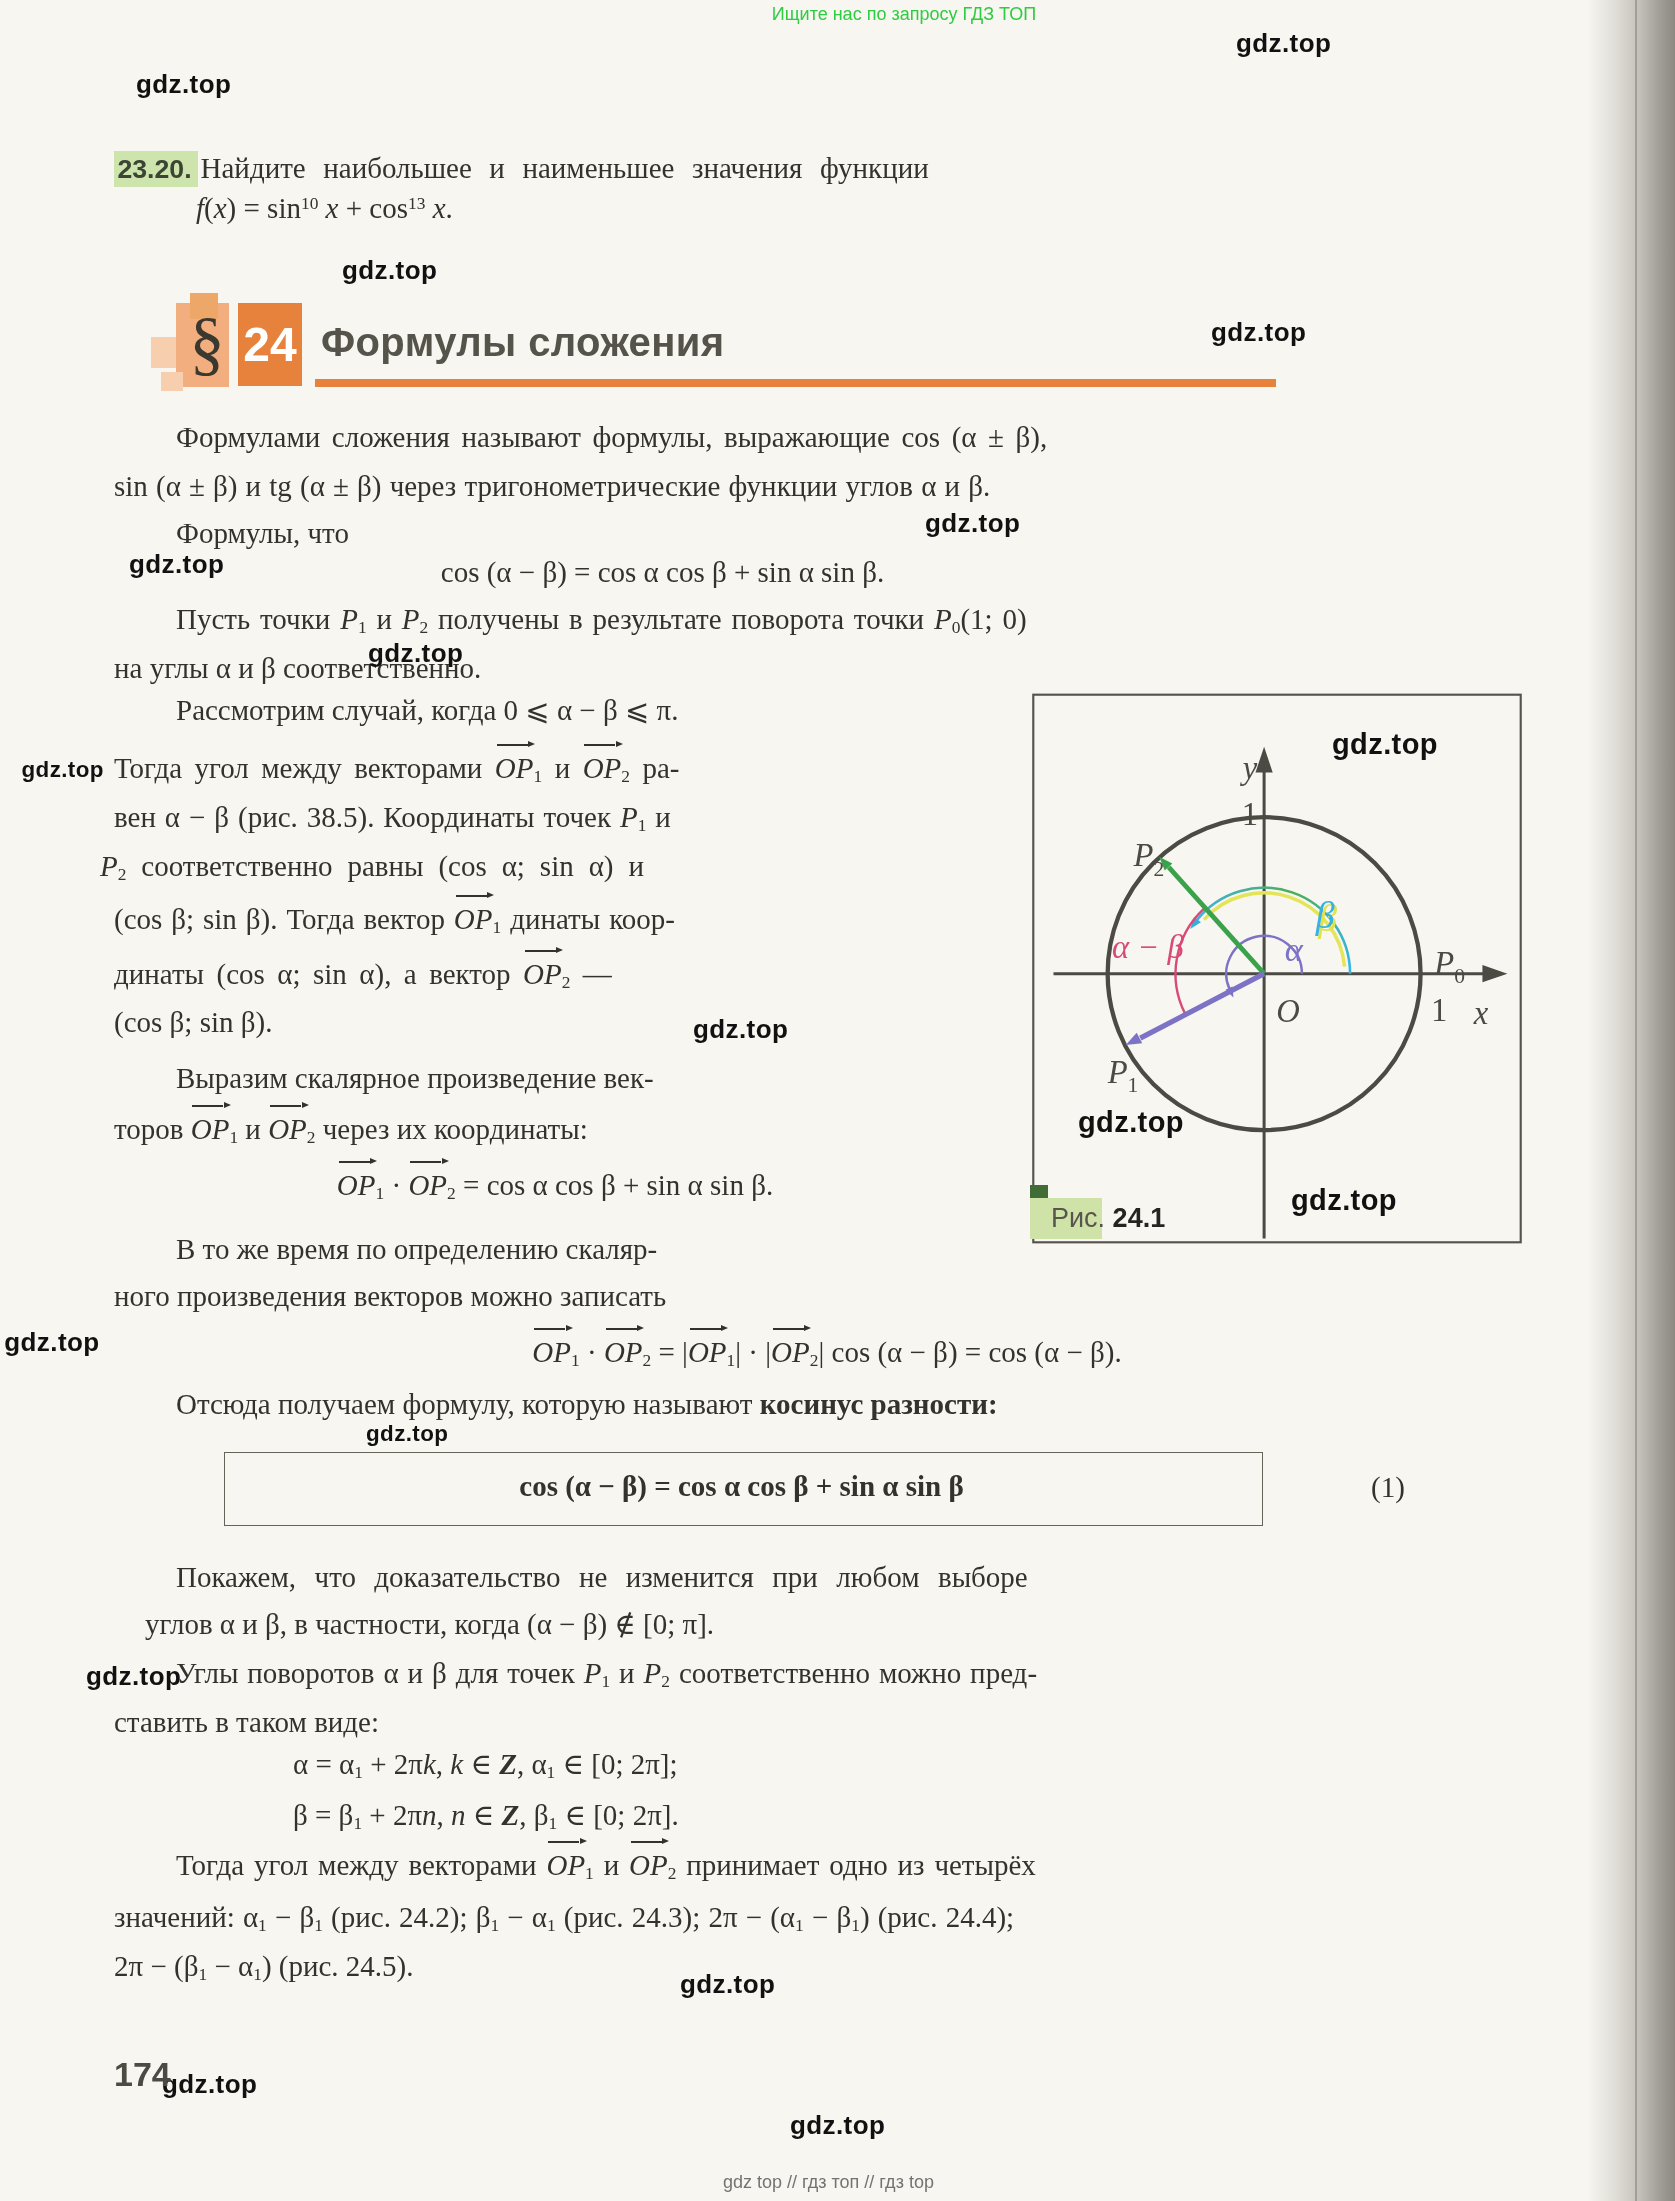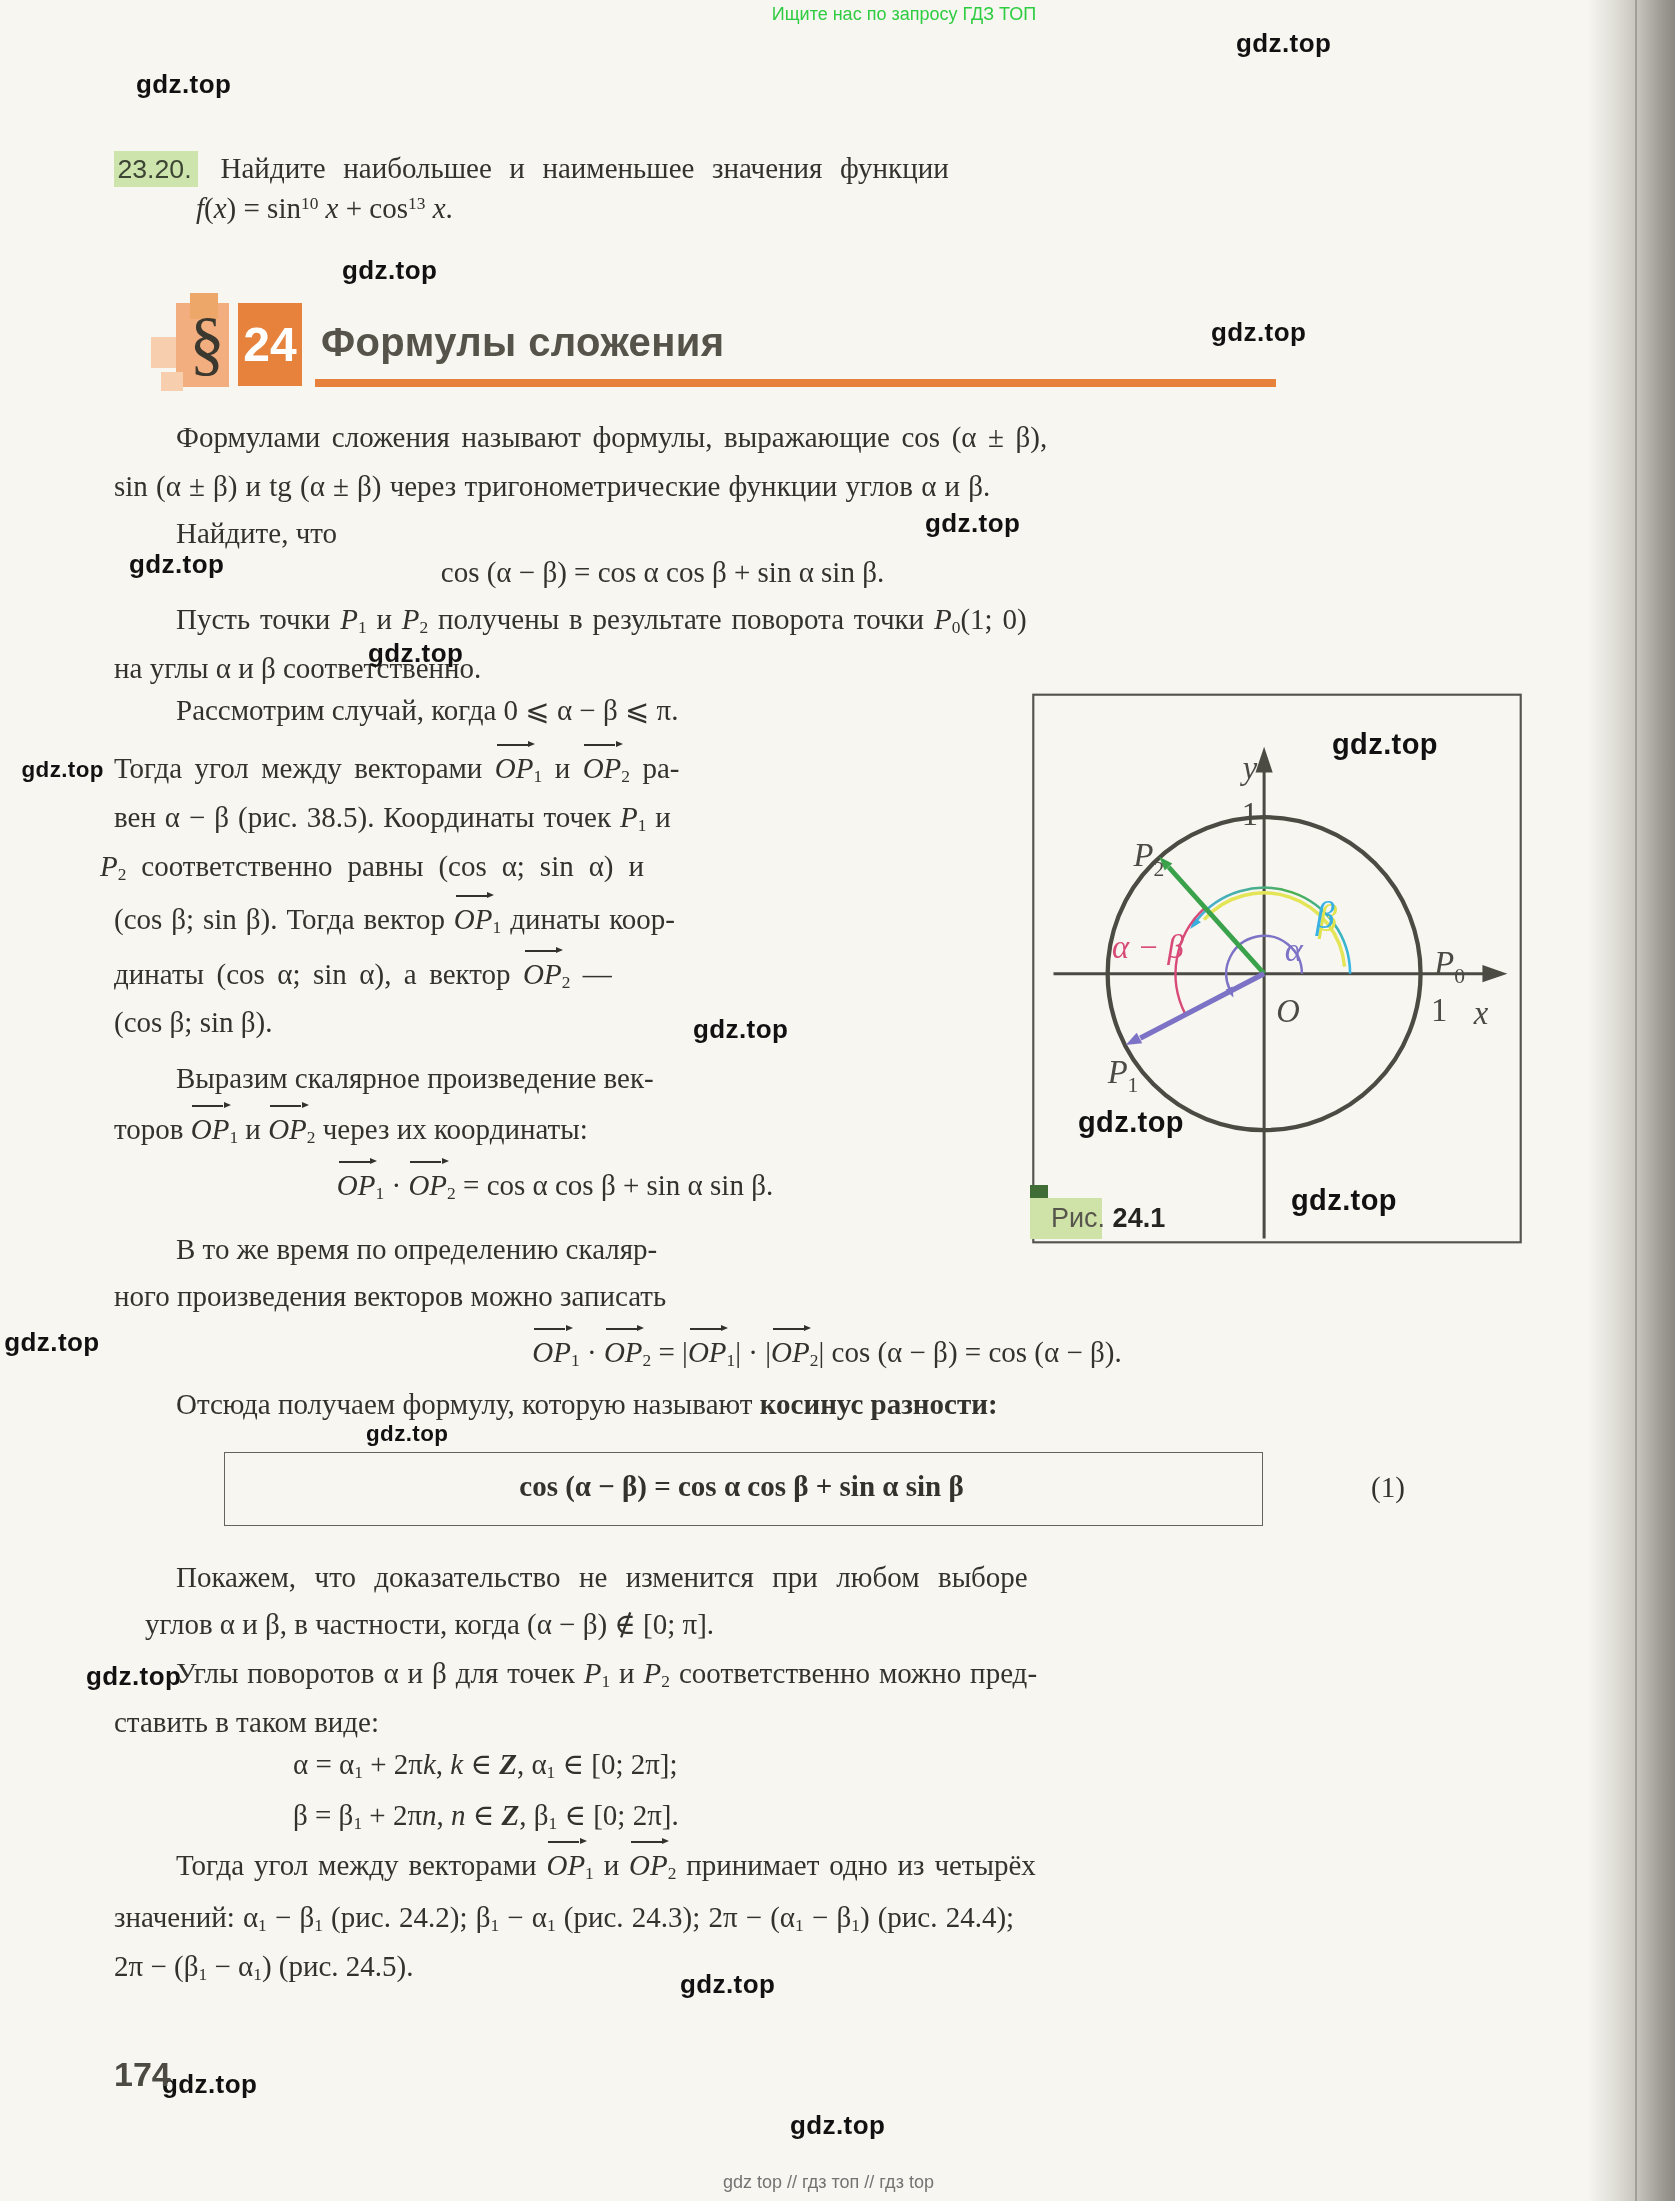--- a/index.html
+++ b/index.html
@@ -6,22 +6,22 @@
   body{width:1675px;height:2202px;position:relative;background:#f7f6f1;overflow:hidden;
        font-family:"Liberation Serif","DejaVu Serif",serif;color:#34322c;}
   
   .line{position:absolute;font-size:29px;line-height:1.22;white-space:nowrap;color:#34322c;}
   .line.center{text-align:center;}
   .seg-i{font-style:italic;font-weight:normal;}
   .seg-b{font-weight:bold;}
   .seg-bi{font-weight:bold;font-style:italic;}
   .seg-sub{font-size:.6em;vertical-align:-0.25em;}
   .seg-sup{font-size:.6em;vertical-align:.52em;margin-top:23px;}
-  .seg-hl{font-family:"Liberation Sans",sans-serif;font-weight:normal;font-size:.92em;
-          background:#cde4ad;color:#3c4434;padding:2.6px 6px 2.6px 3.4px;margin-right:23px;}
+  .seg-hl{font-family:"Liberation Sans",sans-serif;font-weight:bold;font-size:.92em;
+          background:#cde4ad;color:#3c4434;padding:2.6px 6px 2.6px 3.4px;margin-right:3px;}
   .seg-vec{font-style:italic;position:relative;display:inline-block;}
   .seg-vec::after{content:"";position:absolute;left:1.7px;right:6px;top:-6.9px;
                   border-top:2.1px solid #34322c;}
   .seg-vec::before{content:"";position:absolute;right:-1.7px;top:-10.3px;width:0;height:0;
                   border-left:7.7px solid #34322c;border-top:3.9px solid transparent;
                   border-bottom:3.9px solid transparent;}
   
   .wm{position:absolute;font-family:"Liberation Sans",sans-serif;font-weight:600;
       color:#111;font-size:26px;letter-spacing:0.4px;}
   .top-note{position:absolute;left:706px;top:4.3px;width:396px;text-align:center;
@@ -131,21 +131,21 @@
 <div class="cap-txt">
   <span>Рис.</span>
   <b>24.1</b>
 </div>
 
 <div id="text-layer">
     <div class="line" style="left: 114px; top: 151px; word-spacing: 10.3px;"><span class="seg-hl">23.20.</span><span class="seg-r">Найдите наибольшее и наименьшее значения функции</span></div>
     <div class="line" style="left: 196px; top: 191px;"><span class="seg-i">f</span><span class="seg-r">(</span><span class="seg-i">x</span><span class="seg-r">) = sin</span><span class="seg-sup">10</span><span class="seg-r"> </span><span class="seg-i">x</span><span class="seg-r"> + cos</span><span class="seg-sup">13</span><span class="seg-r"> </span><span class="seg-i">x</span><span class="seg-r">.</span></div>
     <div class="line" style="left: 176px; top: 420px; word-spacing: 4.3px;"><span class="seg-r">Формулами сложения называют формулы, выражающие cos (α ± β),</span></div>
     <div class="line" style="left: 114px; top: 469px; word-spacing: 0.9px;"><span class="seg-r">sin (α ± β) и tg (α ± β) через тригонометрические функции углов α и β.</span></div>
-    <div class="line" style="left: 176px; top: 516px;"><span class="seg-r">Найдите, что</span></div>
+    <div class="line" style="left: 176px; top: 516px;"><span class="seg-r">Формулы, что</span></div>
     <div class="line center" style="left: 301px; top: 555px; width: 723px;"><span class="seg-r">cos (α − β) = cos α cos β + sin α sin β.</span></div>
     <div class="line" style="left: 176px; top: 602px; word-spacing: 2.6px;"><span class="seg-r">Пусть точки </span><span class="seg-i">P</span><span class="seg-sub">1</span><span class="seg-r"> и </span><span class="seg-i">P</span><span class="seg-sub">2</span><span class="seg-r"> получены в результате поворота точки </span><span class="seg-i">P</span><span class="seg-sub">0</span><span class="seg-r">(1; 0)</span></div>
     <div class="line" style="left: 114px; top: 651px;"><span class="seg-r">на углы α и β соответственно.</span></div>
     <div class="line" style="left: 176px; top: 693px;"><span class="seg-r">Рассмотрим случай, когда 0 ⩽ α − β ⩽ π.</span></div>
     <div class="line" style="left: 114px; top: 751px; word-spacing: 5.2px;"><span class="seg-r">Тогда угол между векторами </span><span class="seg-vec">OP</span><span class="seg-sub">1</span><span class="seg-r"> и </span><span class="seg-vec">OP</span><span class="seg-sub">2</span><span class="seg-r"> ра-</span></div>
     <div class="line" style="left: 114px; top: 800px; word-spacing: 1.7px;"><span class="seg-r">вен α − β (рис. 38.5). Координаты точек </span><span class="seg-i">P</span><span class="seg-sub">1</span><span class="seg-r"> и</span></div>
     <div class="line" style="left: 100px; top: 849px; word-spacing: 7.7px;"><span class="seg-i">P</span><span class="seg-sub">2</span><span class="seg-r"> соответственно равны (cos α; sin α) и</span></div>
     <div class="line" style="left: 114px; top: 902px; word-spacing: 1.7px;"><span class="seg-r">(cos β; sin β). Тогда вектор </span><span class="seg-vec">OP</span><span class="seg-sub">1</span><span class="seg-r"> динаты коор-</span></div>
     <div class="line" style="left: 114px; top: 957px; word-spacing: 5.2px;"><span class="seg-r">динаты (cos α; sin α), а вектор </span><span class="seg-vec">OP</span><span class="seg-sub">2</span><span class="seg-r"> —</span></div>
     <div class="line" style="left: 114px; top: 1005px;"><span class="seg-r">(cos β; sin β).</span></div>

